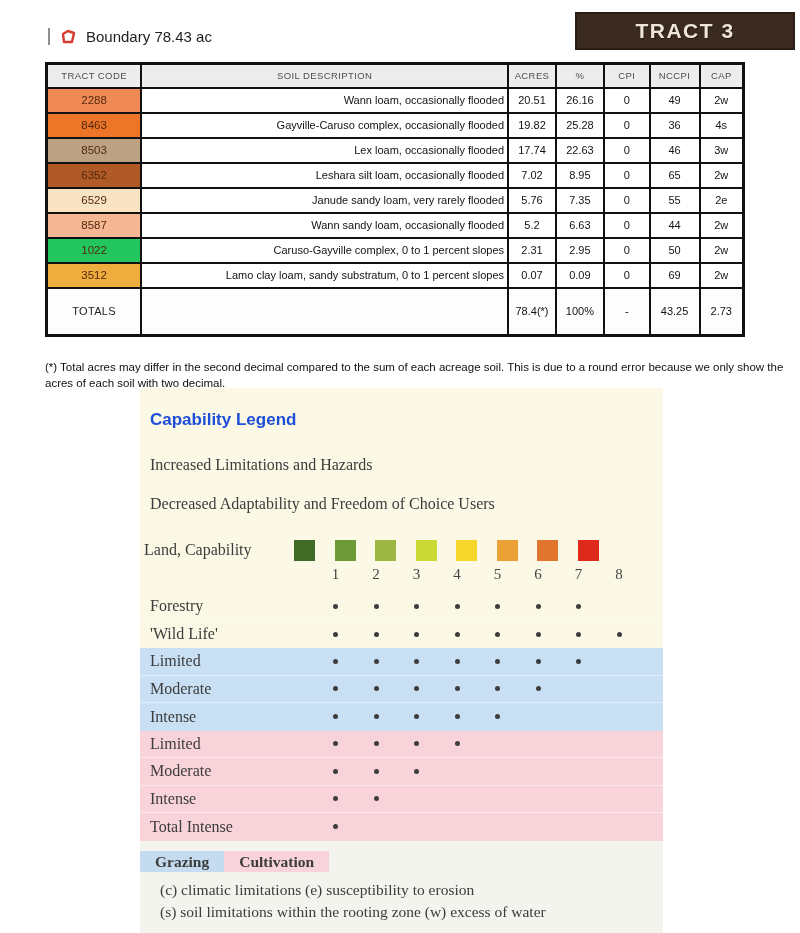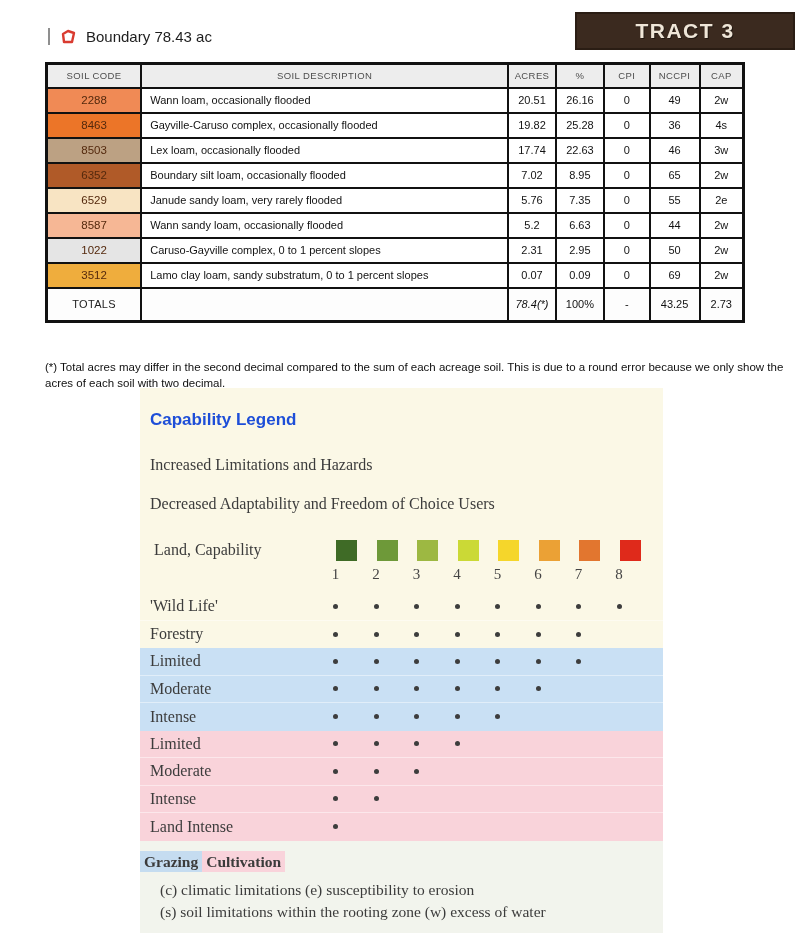--- a/index.html
+++ b/index.html
@@ -15,59 +15,59 @@
     border:2px solid #2a1d14; display:flex; align-items:center; justify-content:center; }
   .tract-banner span { color:#efe6d8; font-weight:bold; font-size:21px; letter-spacing:1.5px;
     text-shadow:1px 1px 0 rgba(0,0,0,.45); }
 
   
   .soil-table-wrap { position:absolute; left:45px; top:62px; }
   table.soil { border-collapse:collapse; width:700px; font-size:11px; color:#121212; border:3px solid #111; }
   table.soil th { border:2px solid #111; background:#ededed; color:#4d4d4d; font-weight:normal;
     font-size:9.5px; letter-spacing:.4px; height:24px; }
   table.soil td { border:2px solid #111; height:25px; text-align:center; padding:2px 3px; }
-  table.soil td.desc { text-align:left; padding-left:8px; }
+  table.soil td.desc { text-align:right; padding-left:8px; }
   table.soil td.code { font-size:11.5px; color:#54290d; }
   table.soil tr.totals td { height:32px; background:#fdfdfd; }
   table.soil tr.totals td.code { background:#fdfdfd; color:#222; font-size:11px; letter-spacing:.3px; }
-  table.soil td.acres-total { word-break:break-all; line-height:1.25; padding:9px 5px;font-style:italic; }
+  table.soil td.acres-total { word-break:break-all; line-height:1.25; padding:16px 5px; }
 
   
   .table-footnote { position:absolute; left:45px; top:360px; width:750px; font-size:11.5px; line-height:1.35; color:#101010; }
 
   
   .legend-panel { position:absolute; left:140px; top:388px; width:523px; }
   .sec-cream { background:#fbf8e6; padding-top:16px; }
   .legend-title { font-size:17px; font-weight:bold; color:#1d4ed8; margin:6px 0 26px 10px; font-family:"Liberation Sans", sans-serif; }
   .legend-line { font-family:"Liberation Serif", serif; font-size:16px; color:#3c3c3c; margin:0 0 21px 10px; }
   .legend-line.second { margin-bottom:27px; }
 
   .scale-row { display:flex; align-items:flex-end; margin-bottom:5px; }
-  .scale-label { width:196px; padding-left:14px; font-family:"Liberation Serif", serif; font-size:16px; color:#3c3c3c; padding-bottom:2px; }
+  .scale-label { width:154px; padding-left:4px; font-family:"Liberation Serif", serif; font-size:16px; color:#3c3c3c; padding-bottom:2px; }
   .swatches { display:flex; }
   .swatch-cell { width:40.5px; }
   .swatch { width:21px; height:21px; }
 
   .numbers-row { display:flex; margin-bottom:10px; }
   .numbers-spacer { width:185px; }
   .num-cell { width:40.5px; }
   .num-inner { width:21px; text-align:center; font-family:"Liberation Serif", serif; font-size:15px; color:#444; }
 
   .matrix-row { display:flex; align-items:center; height:27.5px; }
   .matrix-label { width:185px; padding-left:10px; font-family:"Liberation Serif", serif; font-size:16px; color:#3c3c3c; }
   .dot-cell { width:40.5px; display:flex; }
   .dot-inner { width:21px; display:flex; justify-content:center; align-items:center; }
   .dot { width:5px; height:5px; border-radius:50%; background:#3d3d3d; }
 
   .sec-group .matrix-row { border-bottom:1px solid rgba(255,255,255,.45); }
   .sec-group .matrix-row:last-child { border-bottom:none; }
 
   .sec-footer { background:#f2f4ed; padding:12px 0 12px 0; }
   .cat-labels { font-family:"Liberation Serif", serif; font-weight:bold; font-size:15.5px; color:#3b3b3b; margin-bottom:8px; }
-  .cat-label { padding:2px 4px; }
+  .cat-label { padding:2px 15px; }
   .legend-footnote { font-family:"Liberation Serif", serif; font-size:15.5px; color:#3c3c3c; margin-left:20px; line-height:1.45; }
 </style>
 </head>
 <body>
 
 <div class="page">
 
   <div class="boundary-row">
     <div class="vbar"></div>
     <span>
@@ -88,21 +88,21 @@
         <col style="width:95px">
           <col style="width:369px">
           <col style="width:48px">
         <col style="width:48px">
           <col style="width:46px">
           <col style="width:50px">
           <col style="width:44px">
       </colgroup>
       <thead>
         <tr>
-            <th>SOIL CODE</th>
+            <th>TRACT CODE</th>
             <th>SOIL DESCRIPTION</th>
             <th>ACRES</th>
             <th>%</th>
             <th>CPI</th>
             <th>NCCPI</th>
             <th>CAP</th>
           </tr>
       </thead>
       <tbody>
           <tr>
@@ -127,21 +127,21 @@
             <td class="code" style="background: rgb(188, 161, 131);">8503</td>
             <td class="desc">Lex loam, occasionally flooded</td>
             <td>17.74</td>
             <td>22.63</td>
             <td>0</td>
             <td>46</td>
             <td>3w</td>
           </tr>
           <tr>
             <td class="code" style="background: rgb(176, 90, 40);">6352</td>
-            <td class="desc">Boundary silt loam, occasionally flooded</td>
+            <td class="desc">Leshara silt loam, occasionally flooded</td>
             <td>7.02</td>
             <td>8.95</td>
             <td>0</td>
             <td>65</td>
             <td>2w</td>
           </tr>
           <tr>
             <td class="code" style="background: rgb(248, 228, 195);">6529</td>
             <td class="desc">Janude sandy loam, very rarely flooded</td>
             <td>5.76</td>
@@ -153,21 +153,21 @@
           <tr>
             <td class="code" style="background: rgb(246, 183, 149);">8587</td>
             <td class="desc">Wann sandy loam, occasionally flooded</td>
             <td>5.2</td>
             <td>6.63</td>
             <td>0</td>
             <td>44</td>
             <td>2w</td>
           </tr>
           <tr>
-            <td class="code" style="background: #e5e5e5;">1022</td>
+            <td class="code" style="background: #22c55e;">1022</td>
             <td class="desc">Caruso-Gayville complex, 0 to 1 percent slopes</td>
             <td>2.31</td>
             <td>2.95</td>
             <td>0</td>
             <td>50</td>
             <td>2w</td>
           </tr>
           <tr>
             <td class="code" style="background: rgb(239, 173, 61);">3512</td>
             <td class="desc">Lamo clay loam, sandy substratum, 0 to 1 percent slopes</td>
@@ -252,20 +252,61 @@
               <div class="num-inner">7</div>
             </div>
             <div class="num-cell">
               <div class="num-inner">8</div>
             </div>
           </div>
       </div>
 
       <div class="sec-group" id="group-0" style="background: rgb(251, 248, 230);">
           <div class="matrix-row">
+            <div class="matrix-label">Forestry</div>
+            <div class="dot-cell">
+              <div class="dot-inner">
+                <div class="dot"></div>
+              </div>
+            </div>
+            <div class="dot-cell">
+              <div class="dot-inner">
+                <div class="dot"></div>
+              </div>
+            </div>
+            <div class="dot-cell">
+              <div class="dot-inner">
+                <div class="dot"></div>
+              </div>
+            </div>
+            <div class="dot-cell">
+              <div class="dot-inner">
+                <div class="dot"></div>
+              </div>
+            </div>
+            <div class="dot-cell">
+              <div class="dot-inner">
+                <div class="dot"></div>
+              </div>
+            </div>
+            <div class="dot-cell">
+              <div class="dot-inner">
+                <div class="dot"></div>
+              </div>
+            </div>
+            <div class="dot-cell">
+              <div class="dot-inner">
+                <div class="dot"></div>
+              </div>
+            </div>
+            <div class="dot-cell">
+              <div class="dot-inner"></div>
+            </div>
+          </div>
+          <div class="matrix-row">
             <div class="matrix-label">'Wild Life'</div>
             <div class="dot-cell">
               <div class="dot-inner">
                 <div class="dot"></div>
               </div>
             </div>
             <div class="dot-cell">
               <div class="dot-inner">
                 <div class="dot"></div>
               </div>
@@ -292,61 +333,20 @@
             </div>
             <div class="dot-cell">
               <div class="dot-inner">
                 <div class="dot"></div>
               </div>
             </div>
             <div class="dot-cell">
               <div class="dot-inner">
                 <div class="dot"></div>
               </div>
-            </div>
-          </div>
-          <div class="matrix-row">
-            <div class="matrix-label">Forestry</div>
-            <div class="dot-cell">
-              <div class="dot-inner">
-                <div class="dot"></div>
-              </div>
-            </div>
-            <div class="dot-cell">
-              <div class="dot-inner">
-                <div class="dot"></div>
-              </div>
-            </div>
-            <div class="dot-cell">
-              <div class="dot-inner">
-                <div class="dot"></div>
-              </div>
-            </div>
-            <div class="dot-cell">
-              <div class="dot-inner">
-                <div class="dot"></div>
-              </div>
-            </div>
-            <div class="dot-cell">
-              <div class="dot-inner">
-                <div class="dot"></div>
-              </div>
-            </div>
-            <div class="dot-cell">
-              <div class="dot-inner">
-                <div class="dot"></div>
-              </div>
-            </div>
-            <div class="dot-cell">
-              <div class="dot-inner">
-                <div class="dot"></div>
-              </div>
-            </div>
-            <div class="dot-cell">
-              <div class="dot-inner"></div>
             </div>
           </div>
         </div>
     </div>
 
     <div class="sec-group" id="group-1" style="background: rgb(201, 224, 244);">
         <div class="matrix-row">
           <div class="matrix-label">Limited</div>
           <div class="dot-cell">
             <div class="dot-inner">
@@ -558,21 +558,21 @@
             <div class="dot-inner"></div>
           </div>
           <div class="dot-cell">
             <div class="dot-inner"></div>
           </div>
           <div class="dot-cell">
             <div class="dot-inner"></div>
           </div>
         </div>
         <div class="matrix-row">
-          <div class="matrix-label">Land Intense</div>
+          <div class="matrix-label">Total Intense</div>
           <div class="dot-cell">
             <div class="dot-inner">
               <div class="dot"></div>
             </div>
           </div>
           <div class="dot-cell">
             <div class="dot-inner"></div>
           </div>
           <div class="dot-cell">
             <div class="dot-inner"></div>

